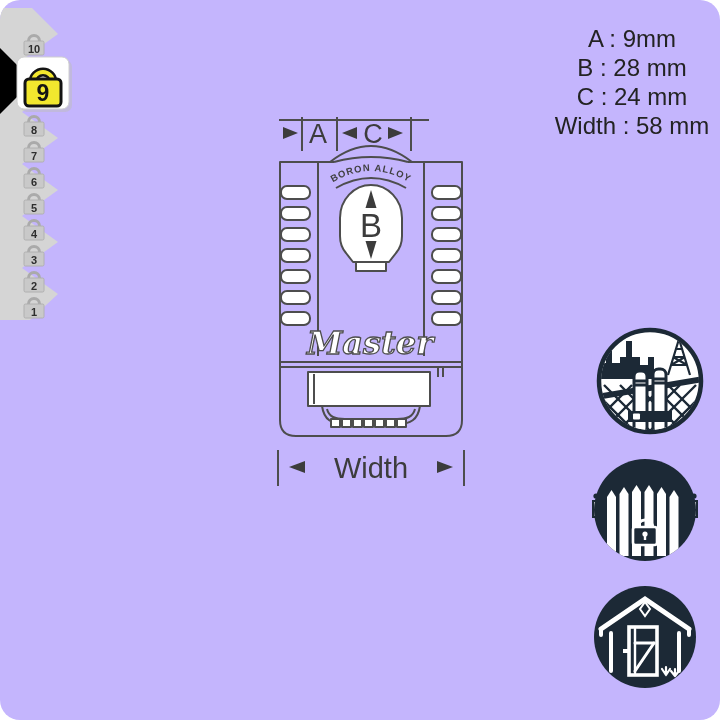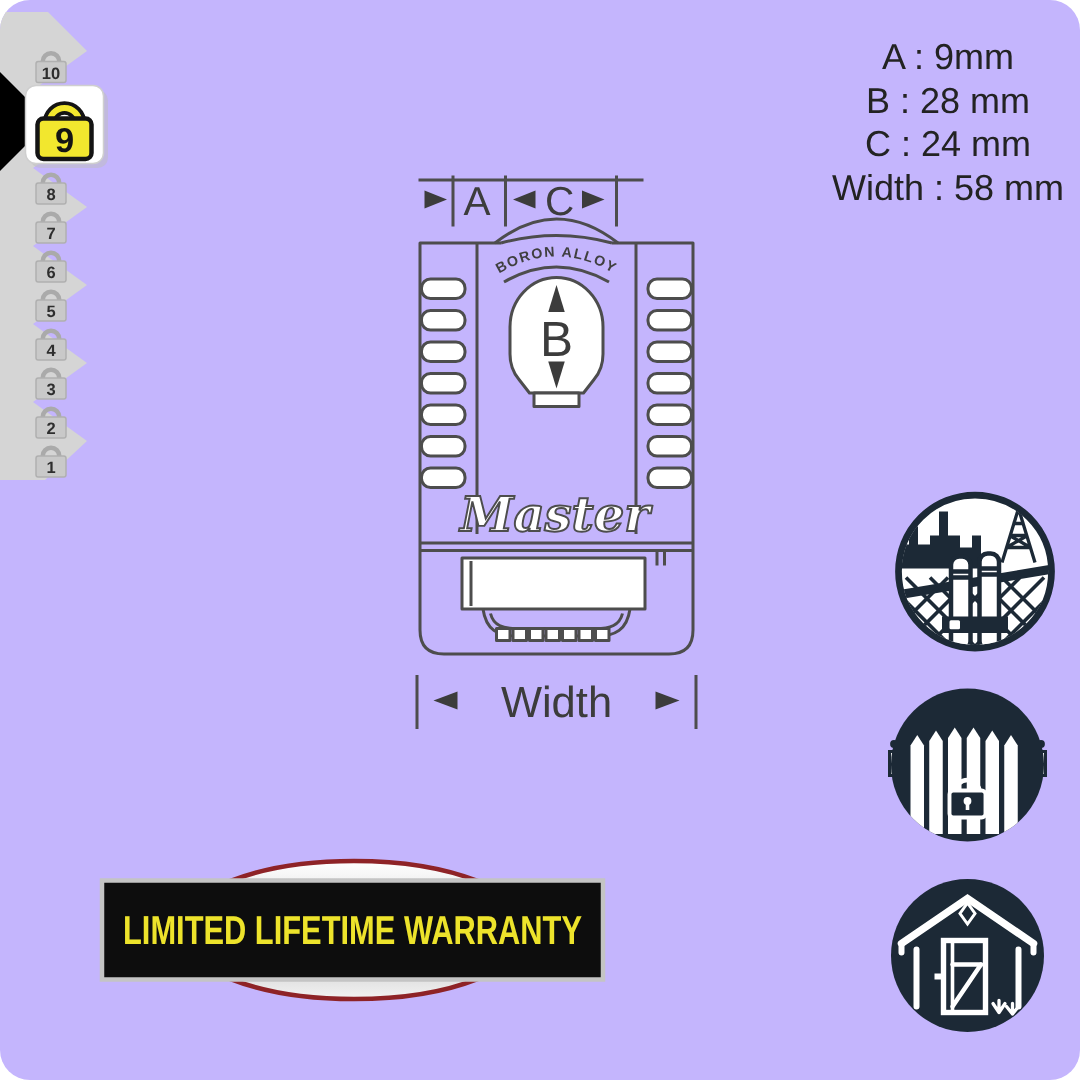--- a/index.html
+++ b/index.html
@@ -236,29 +236,14 @@
       <path d="M44,88 L63,60" stroke-width="3"></path>
       <path d="M44,60 H63" stroke-width="3"></path>
       <rect x="32" y="66" width="5" height="4" fill="#ffffff" stroke="none"></rect>
       <g stroke-width="2.2">
         <path d="M75,92 V84 M75,92 L71,86 M75,92 L79,86"></path>
         <path d="M84,93 V86 M84,93 L80,88 M84,93 L88,88"></path>
       </g>
     </g>
   </svg>
 
-  <div class="abs warranty">
-    <svg width="404" height="104" viewBox="0 0 404 104">
-      <defs>
-        <linearGradient id="silver" x1="0" y1="0" x2="0" y2="1">
-          <stop offset="0" stop-color="#ffffff"></stop>
-          <stop offset="0.45" stop-color="#d6d6d6"></stop>
-          <stop offset="0.6" stop-color="#c2c2c2"></stop>
-          <stop offset="1" stop-color="#f3f3f3"></stop>
-        </linearGradient>
-      </defs>
-      <ellipse cx="174" cy="50" rx="117" ry="46" fill="url(#silver)" stroke="#8e2327" stroke-width="3"></ellipse>
-      <rect x="6" y="17" width="334" height="66" fill="#0d0d0d" stroke="#c4c4c4" stroke-width="3"></rect>
-      <text x="173" y="59" text-anchor="middle" font-size="27" font-weight="bold" fill="#ede32b" textLength="306" lengthAdjust="spacingAndGlyphs">LIMITED LIFETIME WARRANTY</text>
-    </svg>
-  </div>
 
 </div>
 
 </body></html>

